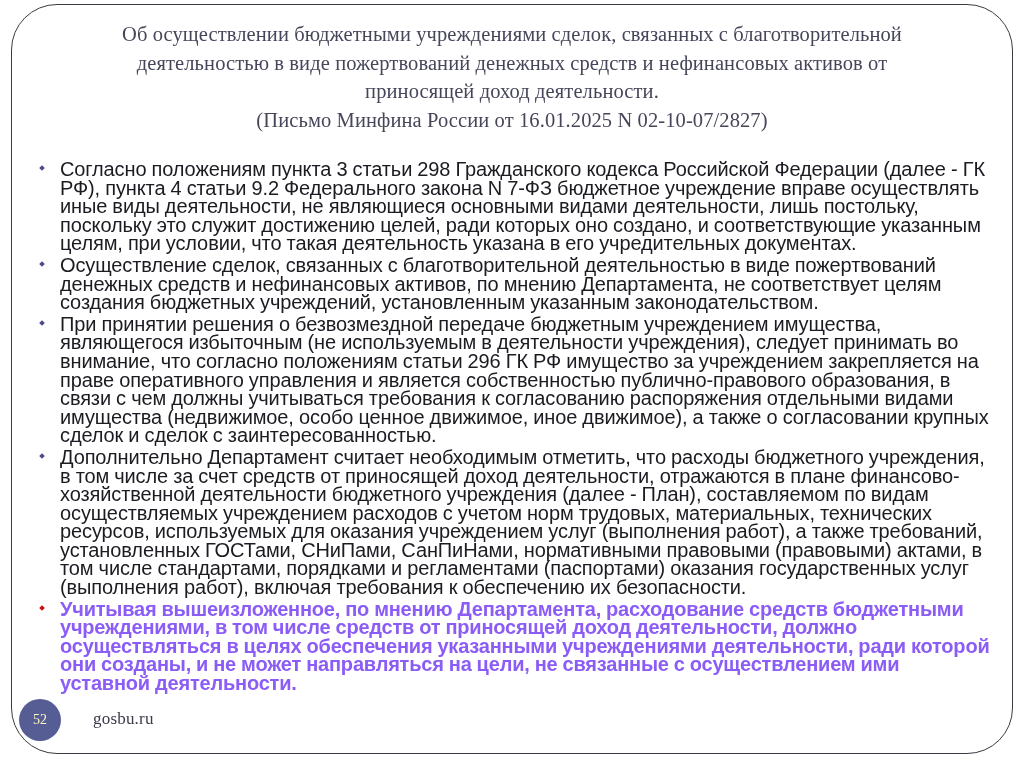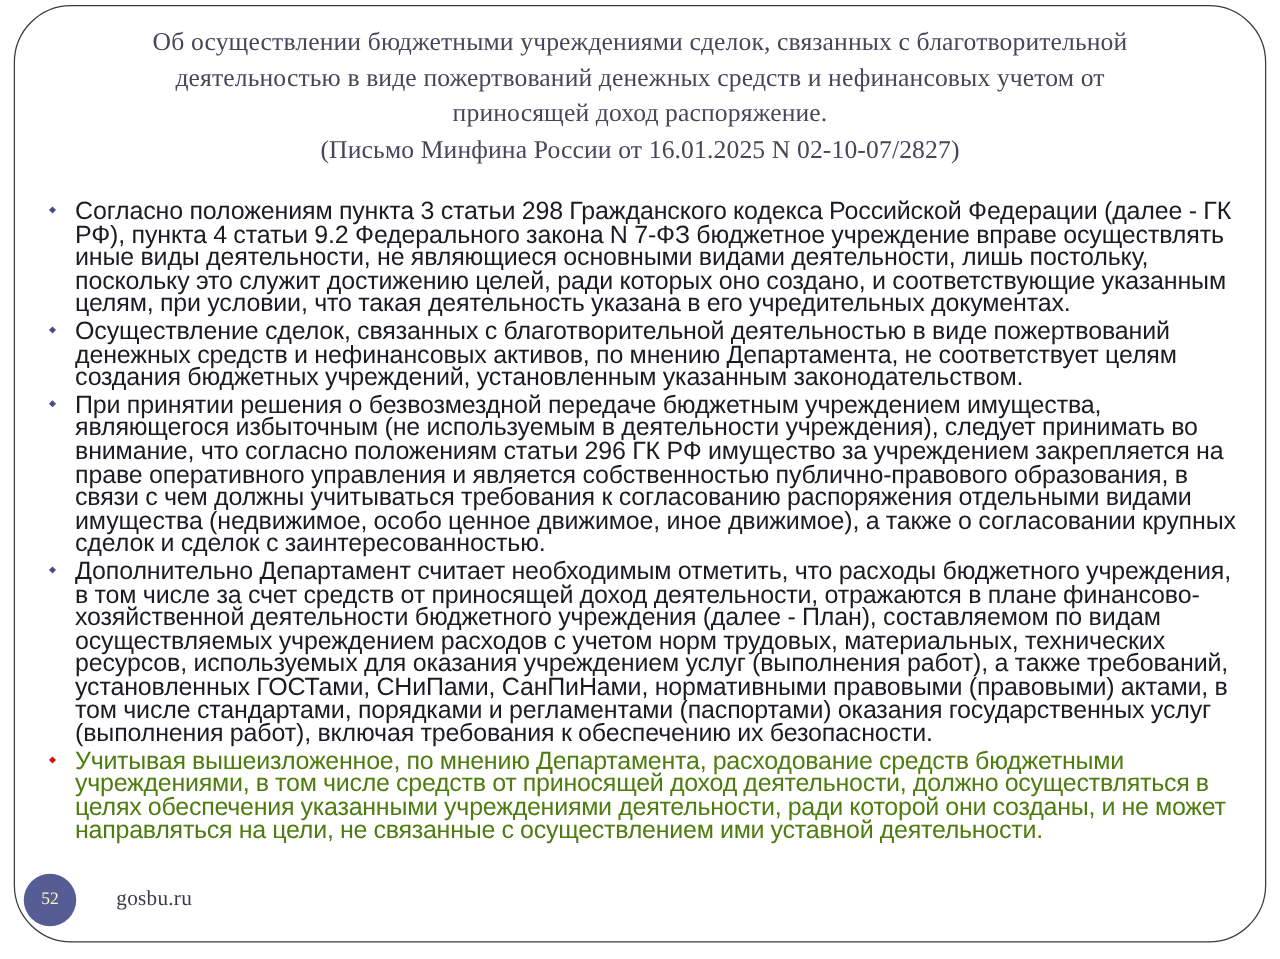--- a/index.html
+++ b/index.html
@@ -79,22 +79,22 @@
     font-family: "Liberation Sans Narrow", "Liberation Sans", sans-serif;
     font-stretch: condensed;
     font-size: 20px;
     line-height: 18.6px;
     color: #1b1b22;
     text-align: left;
     letter-spacing: -0.12px;
     word-spacing: -0.3px;
   }
   .bullet-item.accent .bullet-text {
-    color: #4d7c0f;
-    font-weight: normal;
+    color: #8b5cf6;
+    font-weight: bold;
     letter-spacing: -0.2px;
   }
   .bullet-item.accent .bullet-marker {
     background: #cf1111;
   }
 
   
   #footer {
     position: absolute;
     left: 0;
@@ -138,22 +138,22 @@
 </style>
 </head>
 <body>
 
 <div id="slide">
 
   <div id="slide-frame"></div>
 
   <div id="title-block">
     <div class="title-line">Об осуществлении бюджетными учреждениями сделок, связанных с благотворительной</div>
-    <div class="title-line">деятельностью в виде пожертвований денежных средств и нефинансовых учетом от</div>
-    <div class="title-line">приносящей доход распоряжение.</div>
+    <div class="title-line">деятельностью в виде пожертвований денежных средств и нефинансовых активов от</div>
+    <div class="title-line">приносящей доход деятельности.</div>
     <div class="title-line">(Письмо Минфина России от 16.01.2025 N 02-10-07/2827)</div>
   </div>
 
   <div id="body-block">
 
     <div class="bullet-item">
       <span class="bullet-marker"></span>
       <div class="bullet-text">Согласно положениям пункта 3 статьи 298 Гражданского кодекса Российской Федерации (далее - ГК РФ), пункта 4 статьи 9.2 Федерального закона N 7-ФЗ бюджетное учреждение вправе осуществлять иные виды деятельности, не являющиеся основными видами деятельности, лишь постольку, поскольку это служит достижению целей, ради которых оно создано, и соответствующие указанным целям, при условии, что такая деятельность указана в его учредительных документах.</div>
     </div>
 

